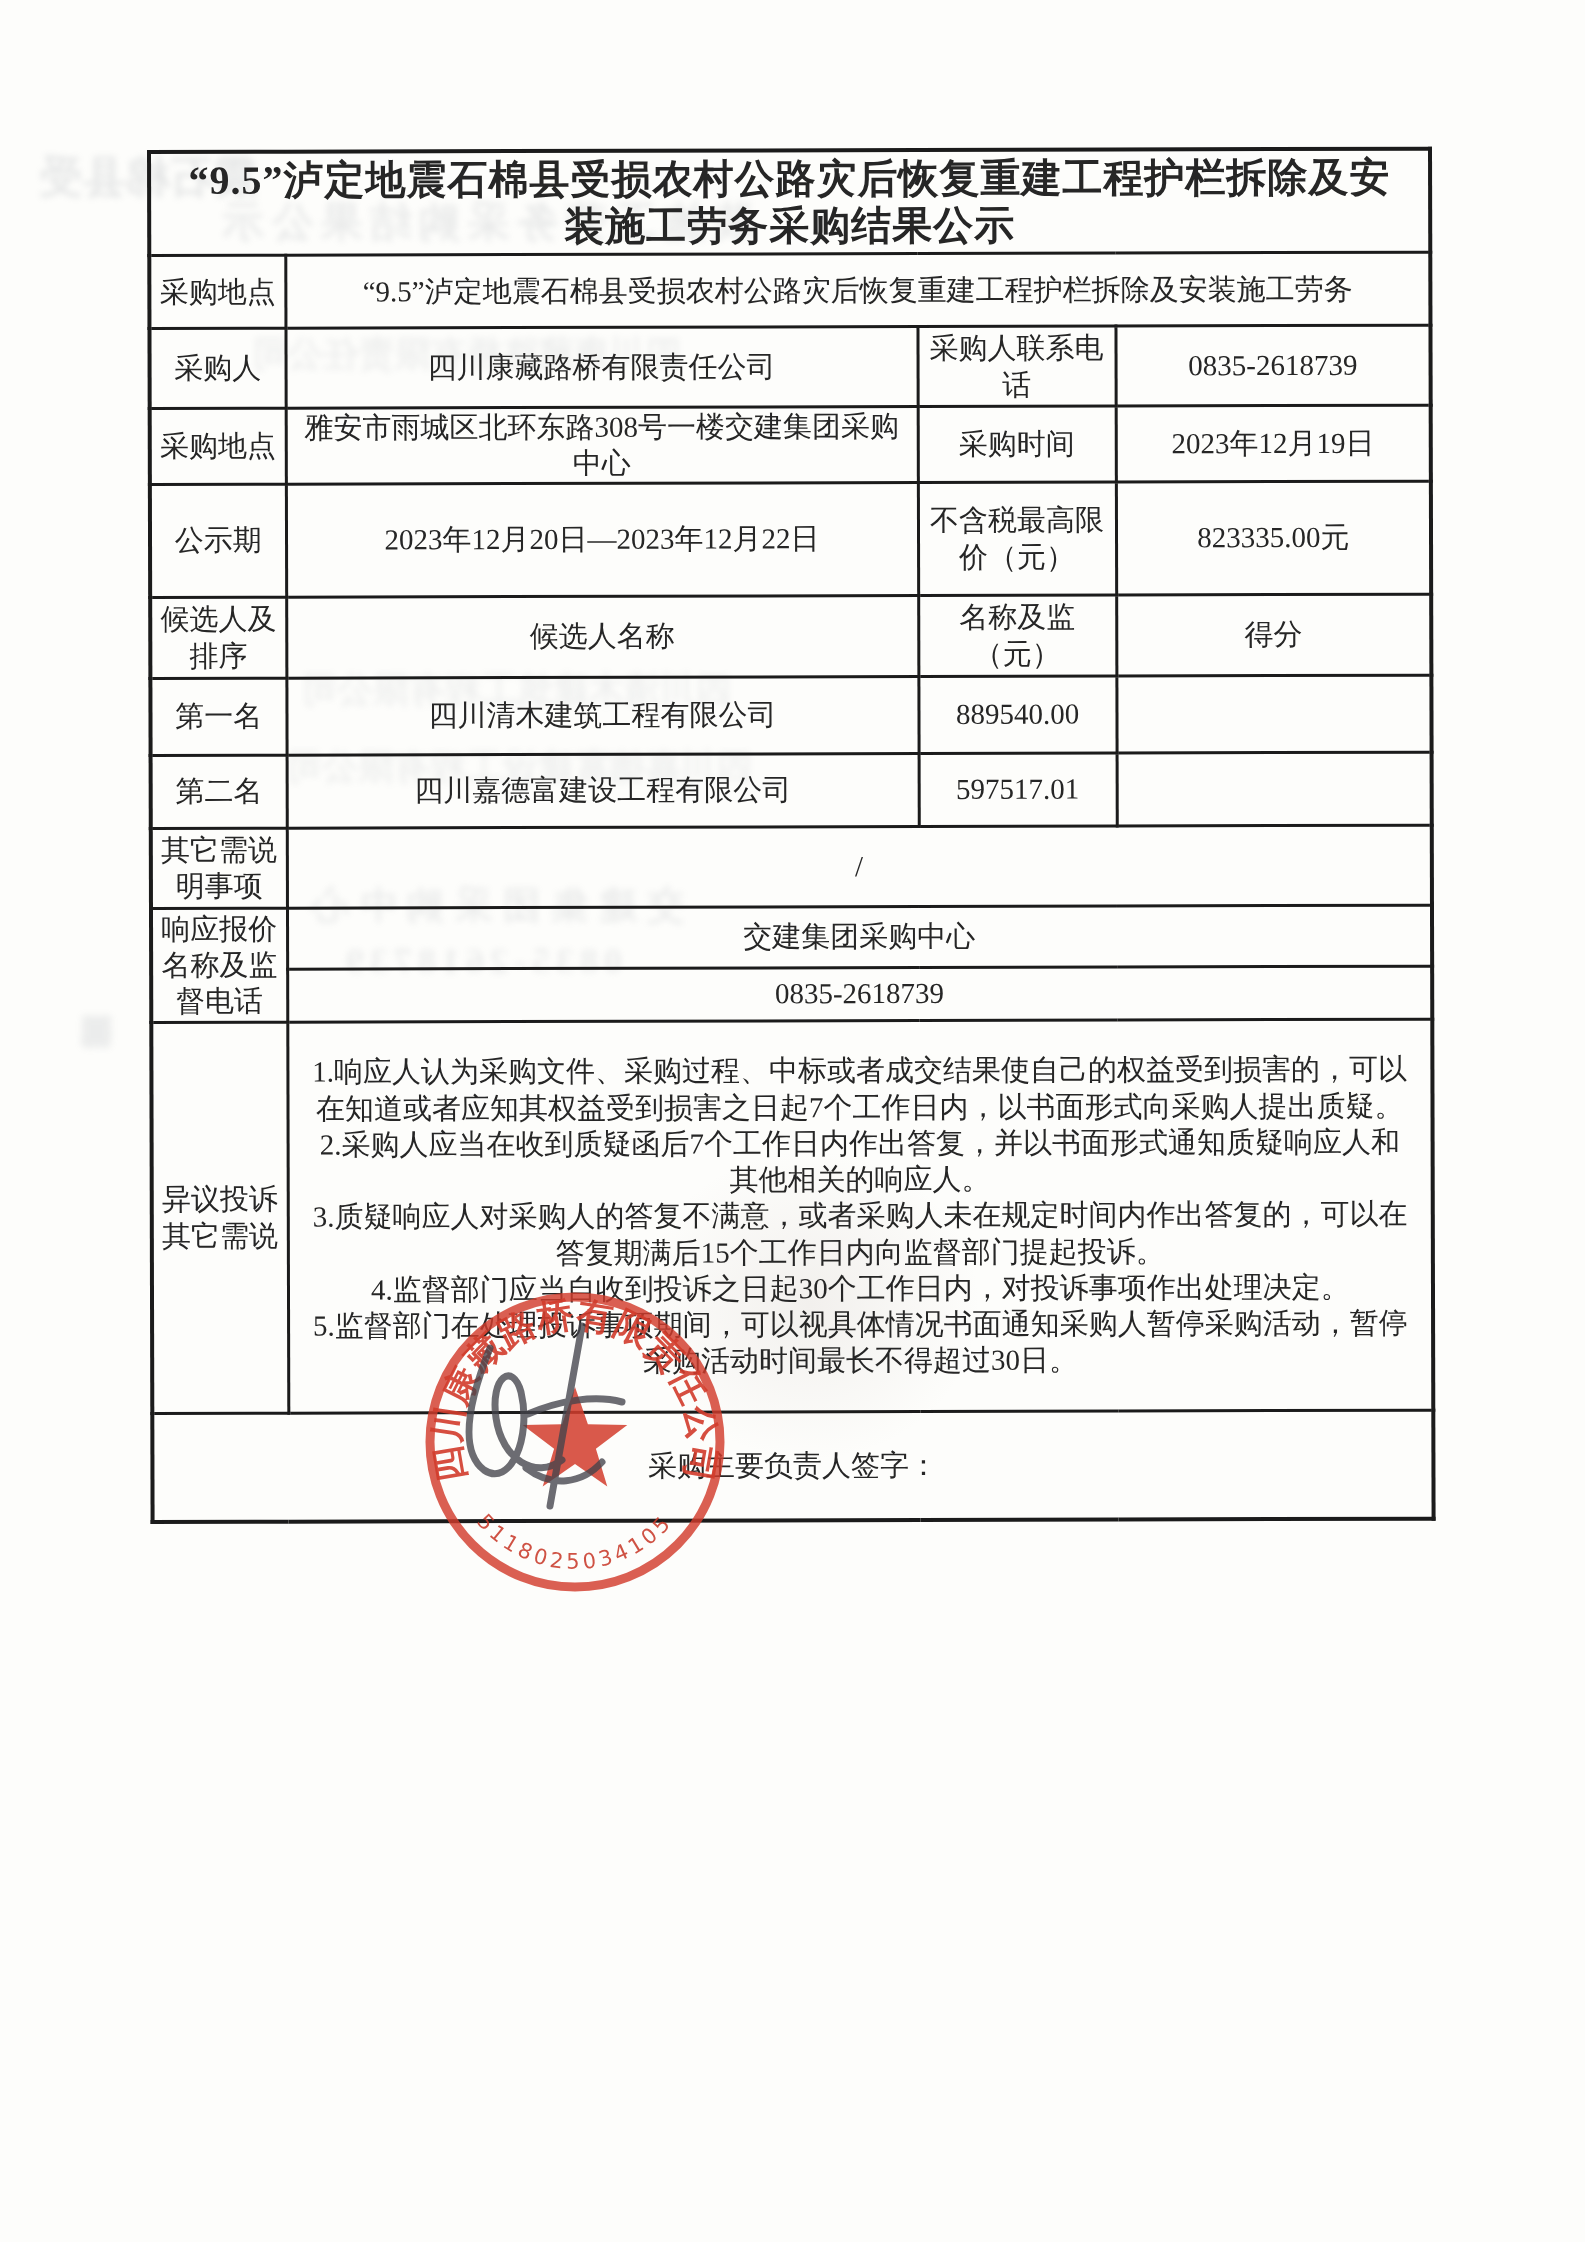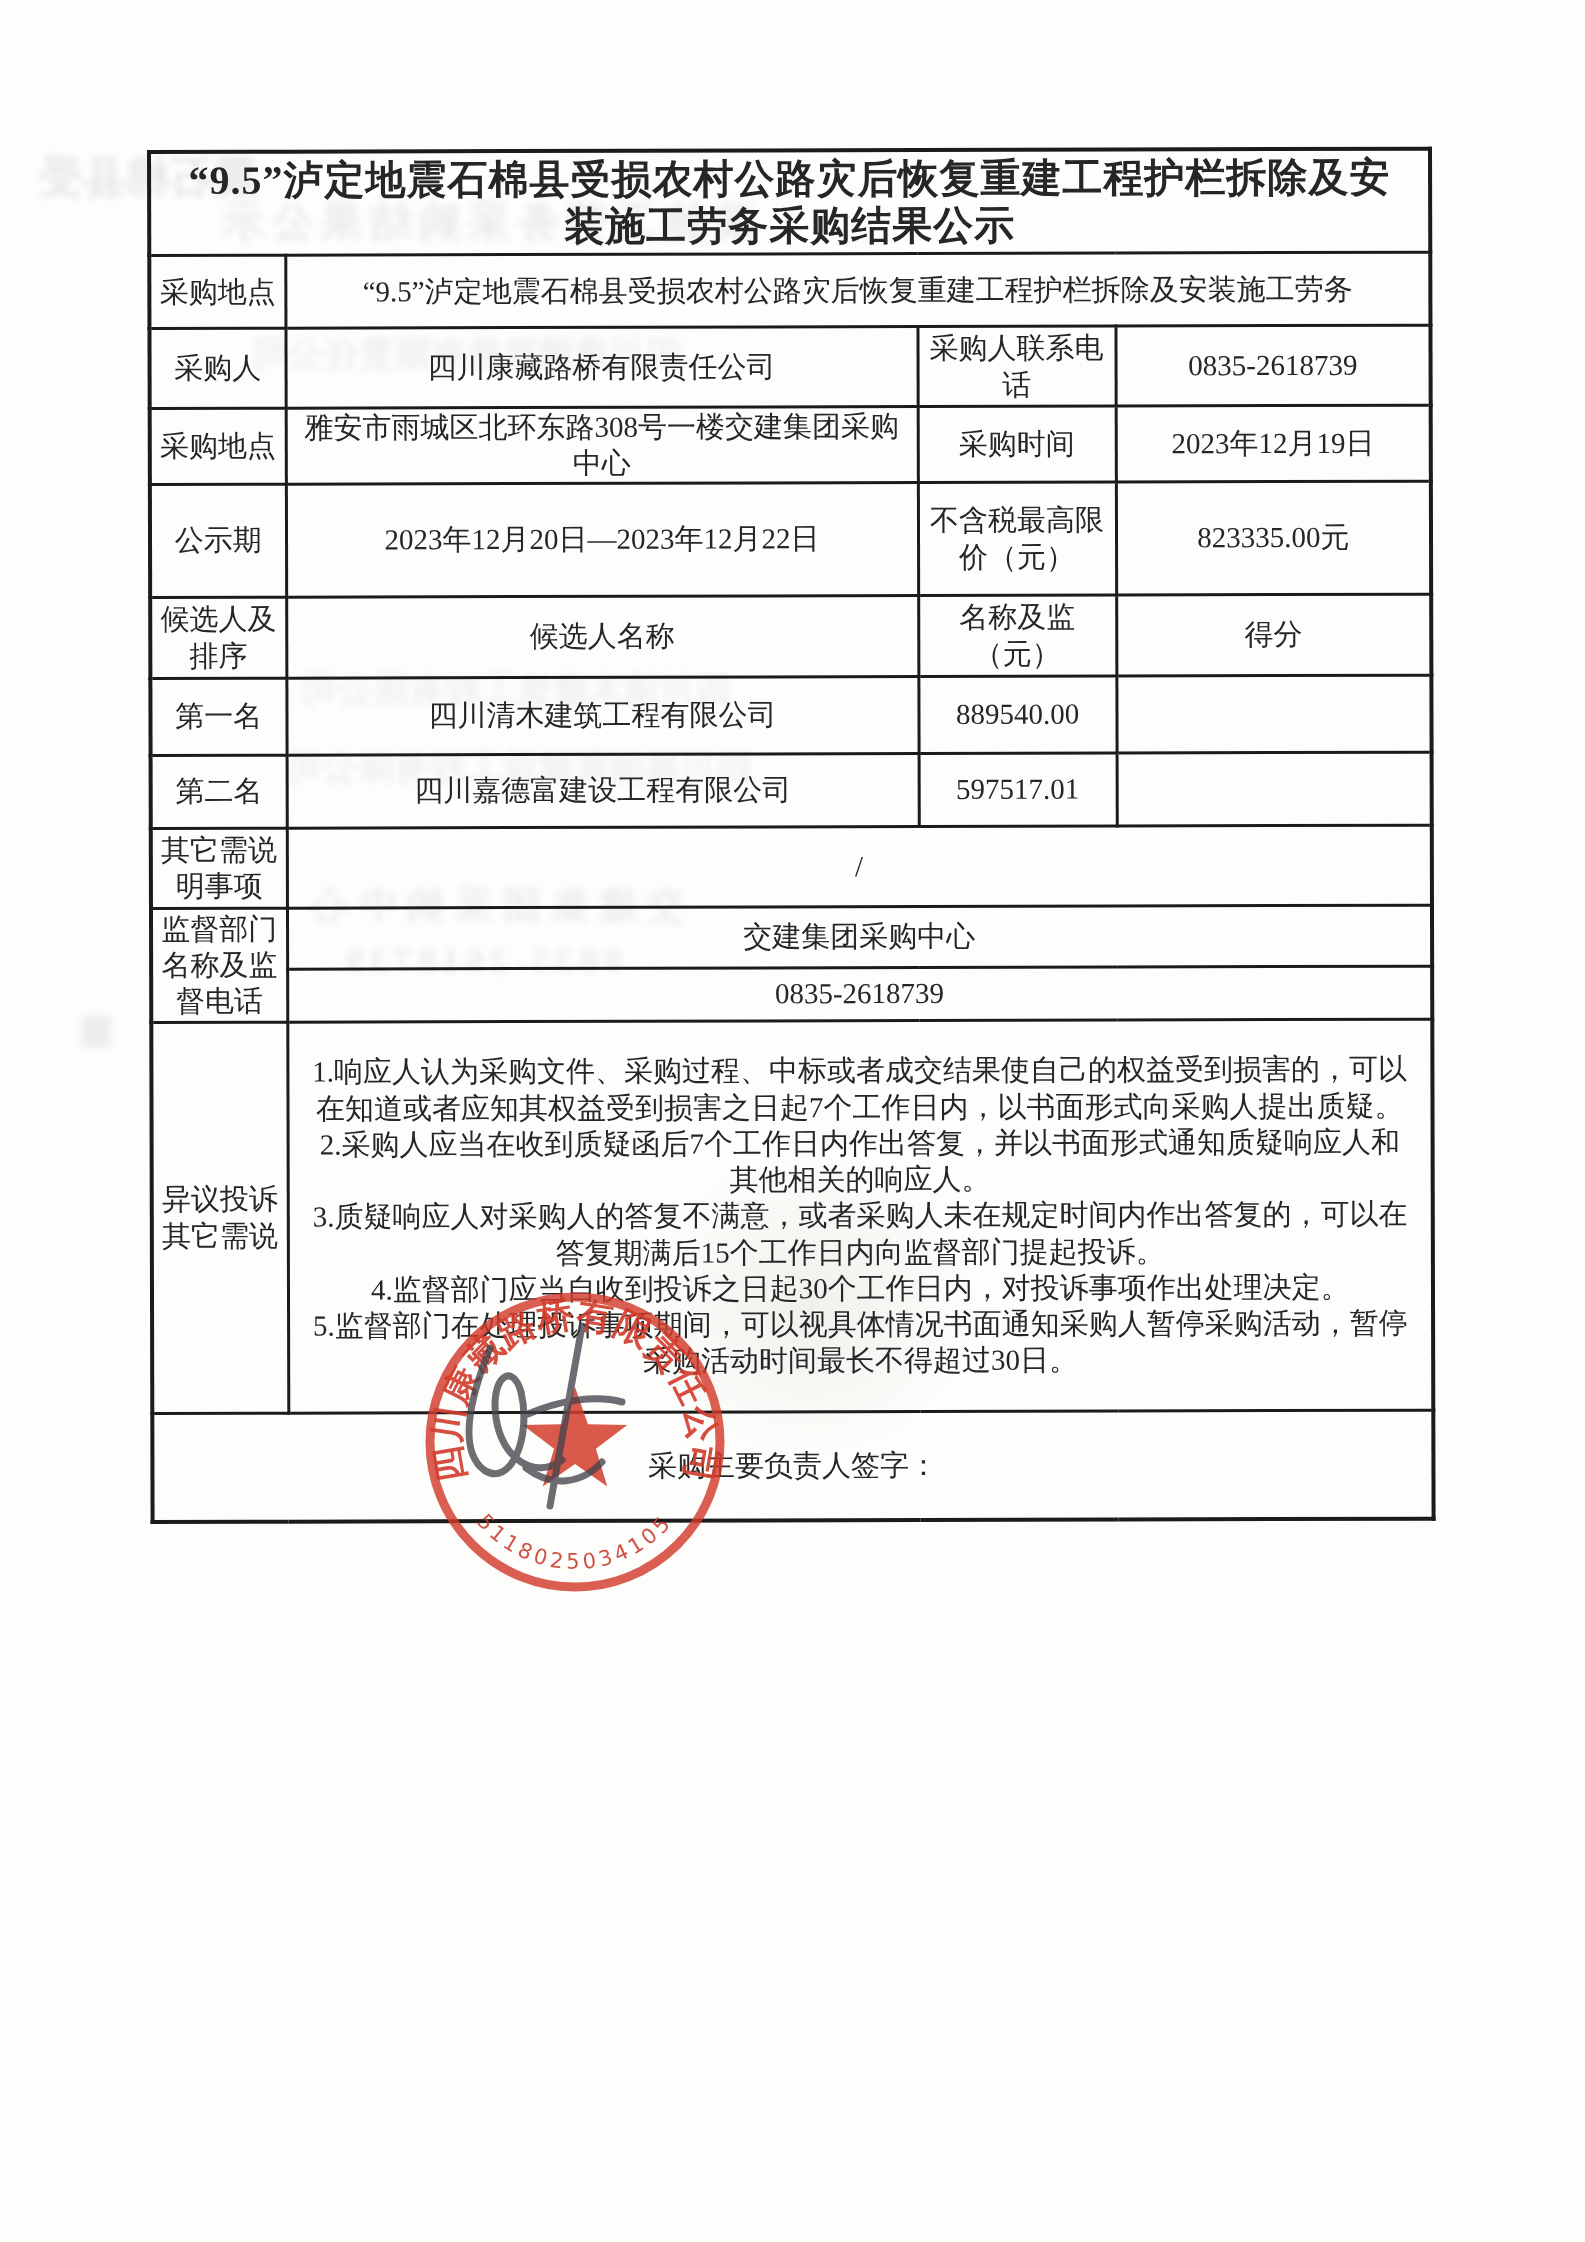--- a/index.html
+++ b/index.html
@@ -149,21 +149,21 @@
   <tr class="r8">
     <td class="lbl">
       <div>其它需说</div>
       <div>明事项</div>
     </td>
     <td colspan="3" class="val30">/</td>
   </tr>
 
   <tr class="r9a">
     <td class="lbl" rowspan="2">
-      <div>监督部门</div>
+      <div>响应报价</div>
       <div>名称及监</div>
       <div>督电话</div>
     </td>
     <td colspan="3" class="val30">交建集团采购中心</td>
   </tr>
   <tr class="r9b">
     <td colspan="3" class="val30">0835-2618739</td>
   </tr>
 
   <tr class="r10">

